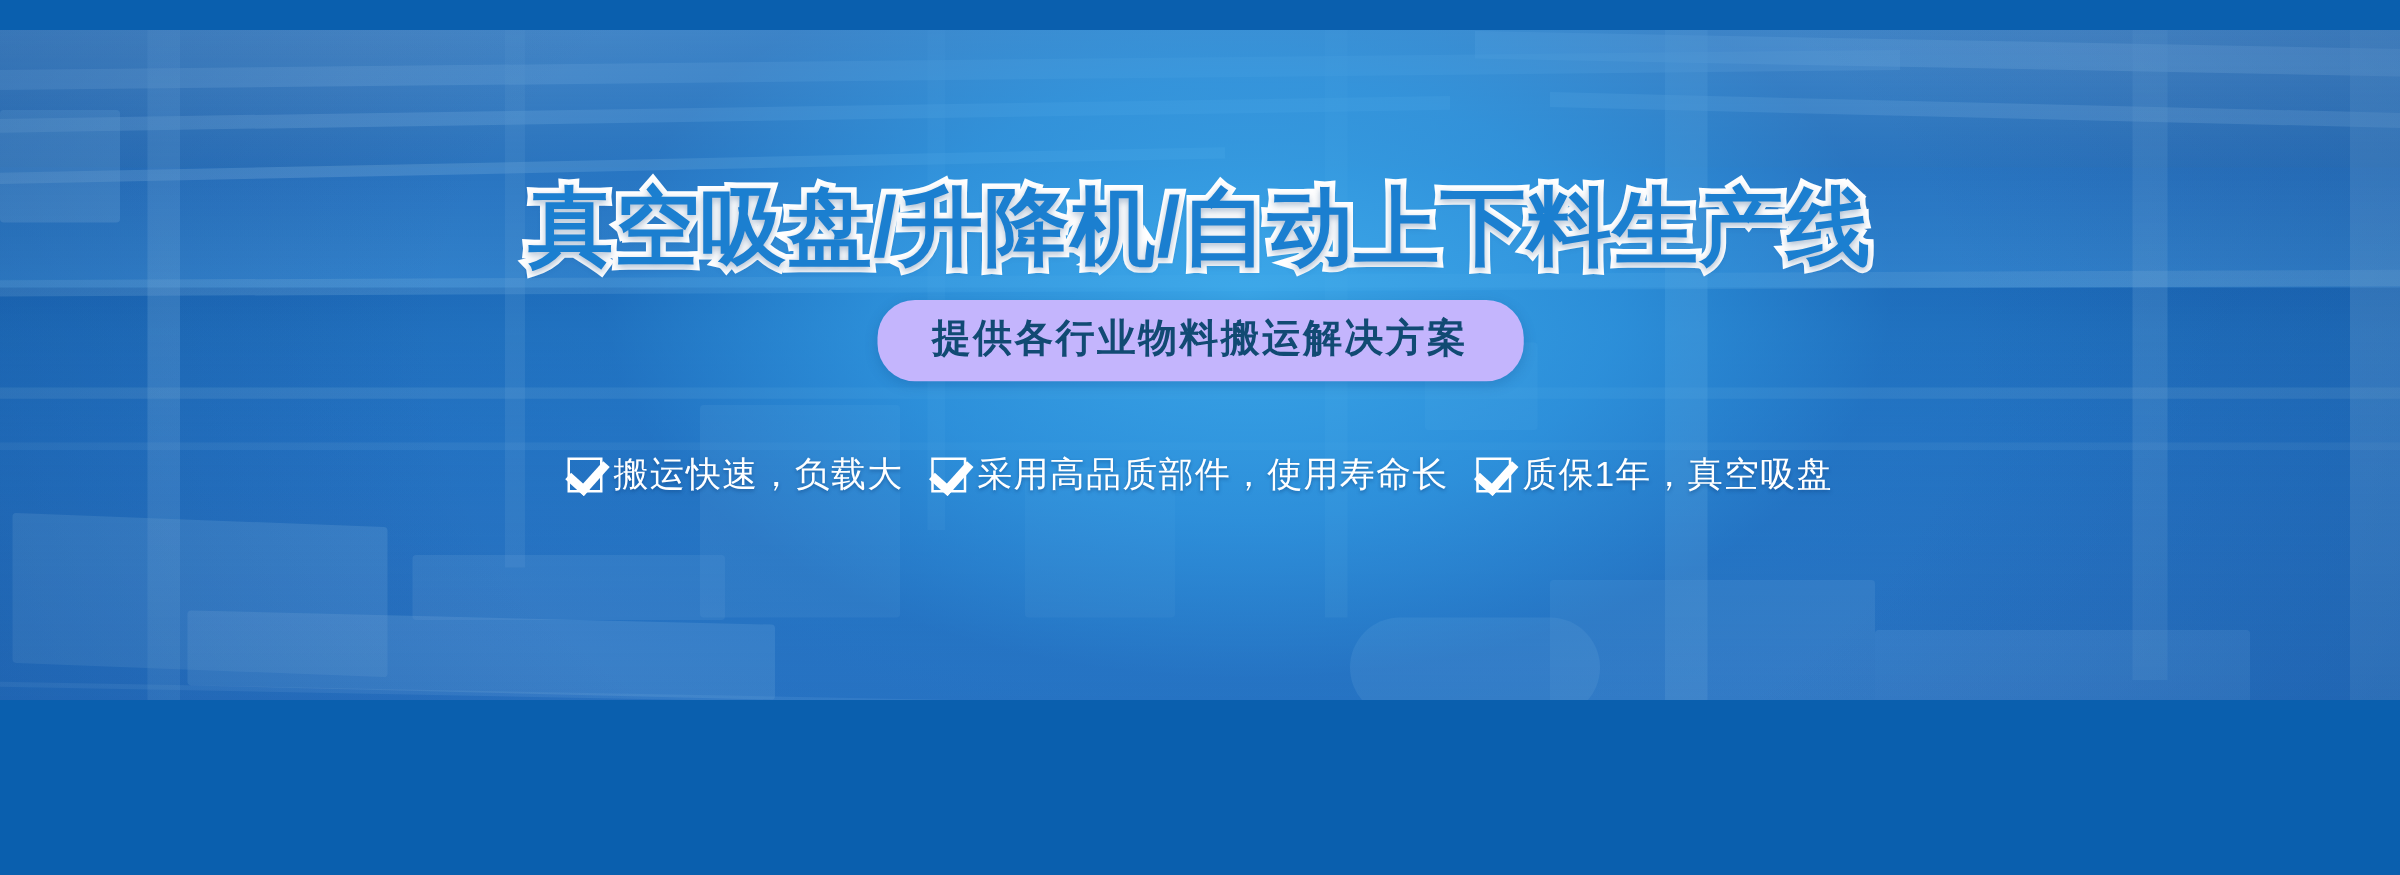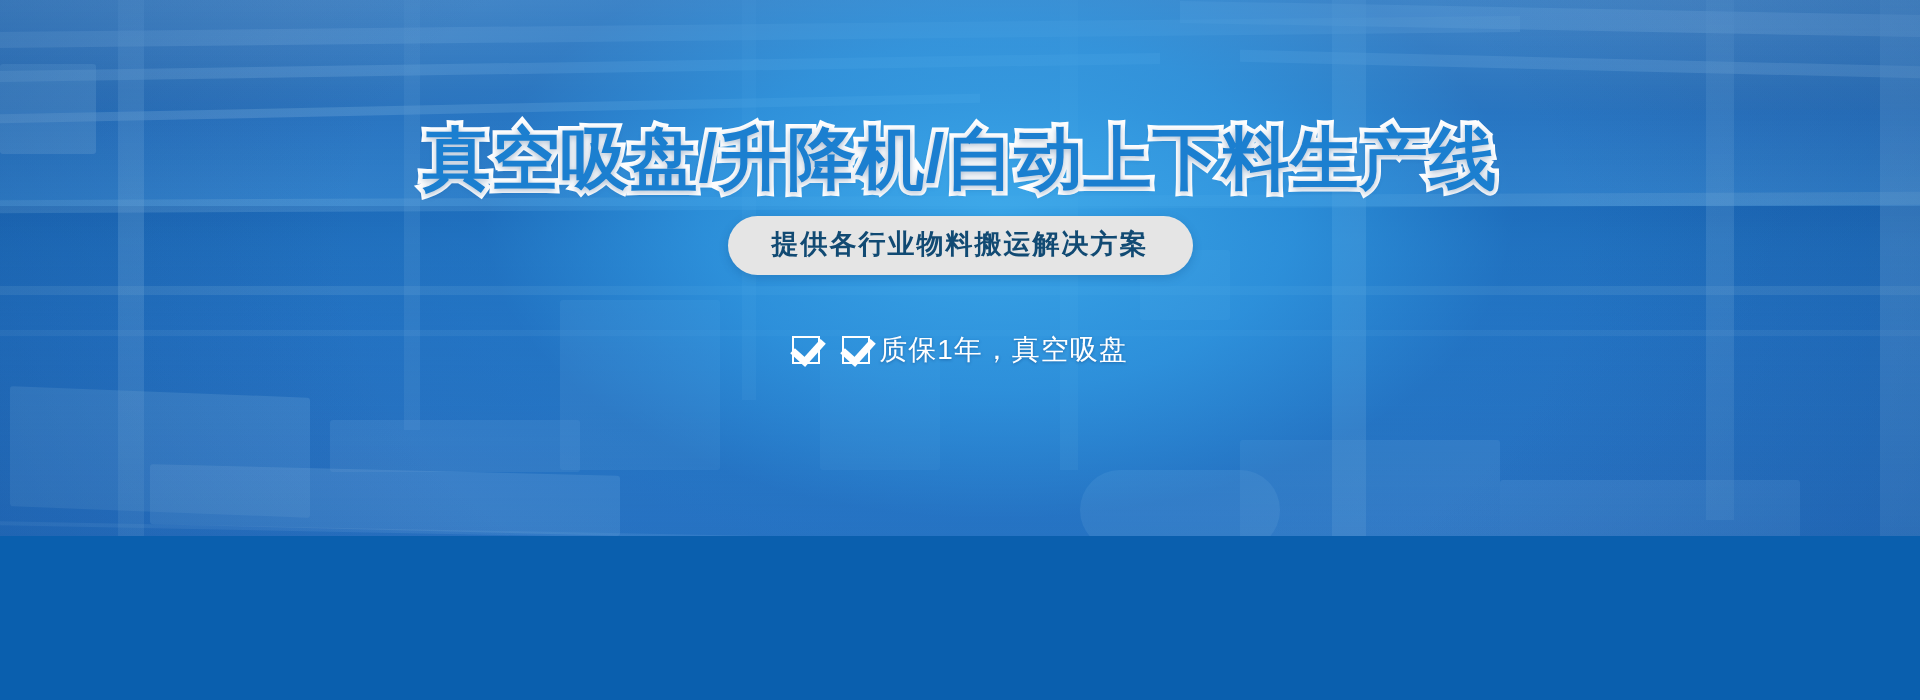--- a/index.html
+++ b/index.html
@@ -3,20 +3,21 @@
 <meta charset="utf-8">
 <style>
   * { margin:0; padding:0; box-sizing:border-box; }
   html,body { width:1920px; height:700px; overflow:hidden; background:#0a5fae; }
 
   .banner{
     position:relative;
     width:1920px; height:536px;
     overflow:hidden;
     font-family:"Liberation Sans","DejaVu Sans",sans-serif;
+    margin-top:24px;
   }
 
   
   .photo{ position:absolute; inset:0; background:#1f6fb8; }
 
   
   .photo .floor{
     position:absolute; left:0; right:0; bottom:0; height:330px;
     background:linear-gradient(180deg,#2f86c9 0%,#3d95d6 35%,#59a9e0 100%);
   }
@@ -107,23 +108,23 @@
     line-height:1.06;
     color:#1b7fd0;
     -webkit-text-stroke:9px #ffffff;
     paint-order:stroke fill;
     text-shadow:0 2px 6px rgba(10,60,120,.35);
     white-space:nowrap;
   }
 
   .pill{
     margin-top:22px;
-    background:#e5e5e5;
+    background:#c4b5fd;
     color:#114a73;
-    font-size:27px;
+    font-size:31px;
     font-weight:bold;
     letter-spacing:2px;
     padding:10px 44px 13px;
     border-radius:30px;
     white-space:nowrap;
     box-shadow:0 3px 10px rgba(8,60,120,.22);
   }
 
   .features{
     margin-top:56px;
@@ -201,22 +202,27 @@
   <div class="content">
 
     <div class="headline">真空吸盘/升降机/自动上下料生产线</div>
 
     <div class="pill">提供各行业物料搬运解决方案</div>
 
     <div class="features">
 
       <div class="feature">
         <span class="chk"></span>
+        <span>搬运快速，负载大</span>
       </div>
 
+      <div class="feature">
+        <span class="chk"></span>
+        <span>采用高品质部件，使用寿命长</span>
+      </div>
 
       <div class="feature">
         <span class="chk"></span>
         <span>质保1年，真空吸盘</span>
       </div>
 
     </div>
   </div>
 </div>
 

